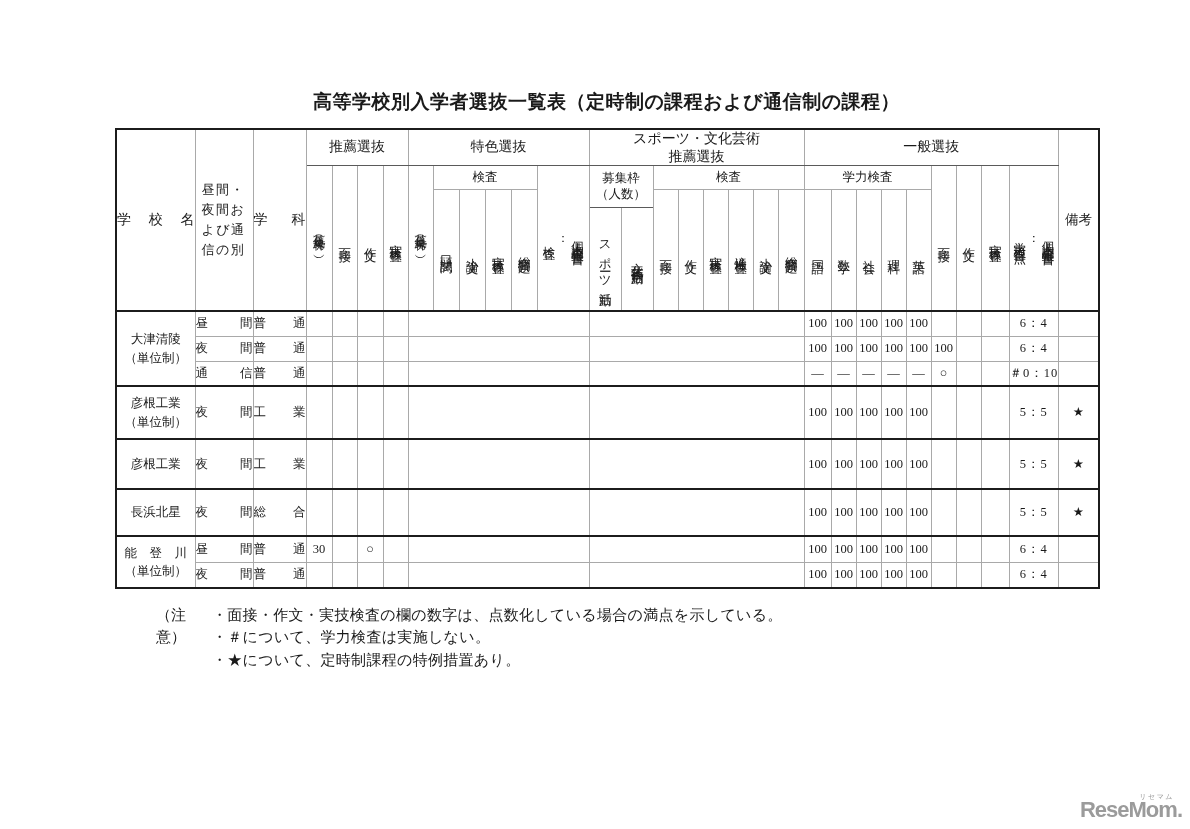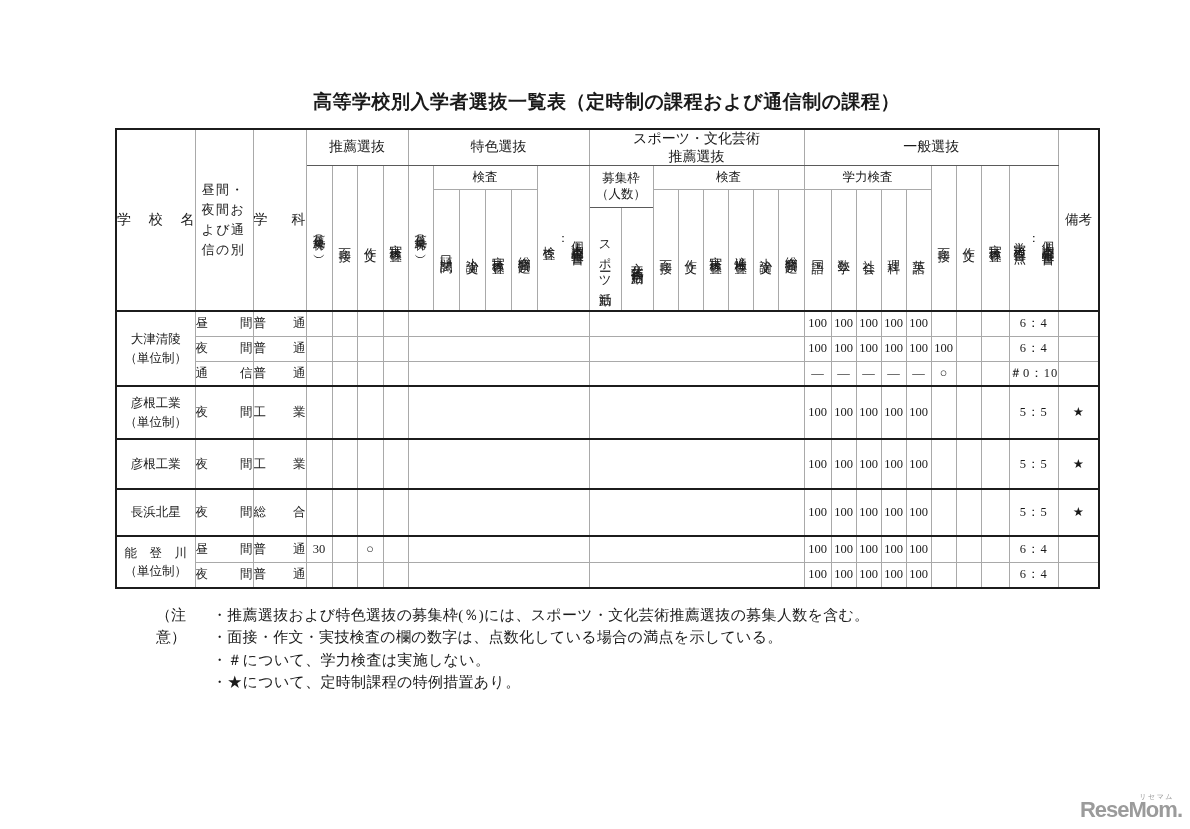--- a/index.html
+++ b/index.html
@@ -389,21 +389,20 @@
       <td class="num"></td>
       <td class="ratio">6：4</td>
       <td class="bl star"></td>
     </tr>
   </tbody>
 </table>
 
 <div class="notes">
   <div class="notes-label">（注意）</div>
   <div class="notes-items">
-    <div>・推薦選抜および特色選抜の募集枠(％)には、スポーツ・文化芸術推薦選抜の募集人数を含む。</div>
     <div>・面接・作文・実技検査の欄の数字は、点数化している場合の満点を示している。</div>
     <div>・＃について、学力検査は実施しない。</div>
     <div>・★について、定時制課程の特例措置あり。</div>
   </div>
 </div>
 
 <div class="logo">
   <span class="logo-ruby">リセマム</span><span class="logo-text"><span>ReseMom</span><span>.</span></span>
 </div>
 

